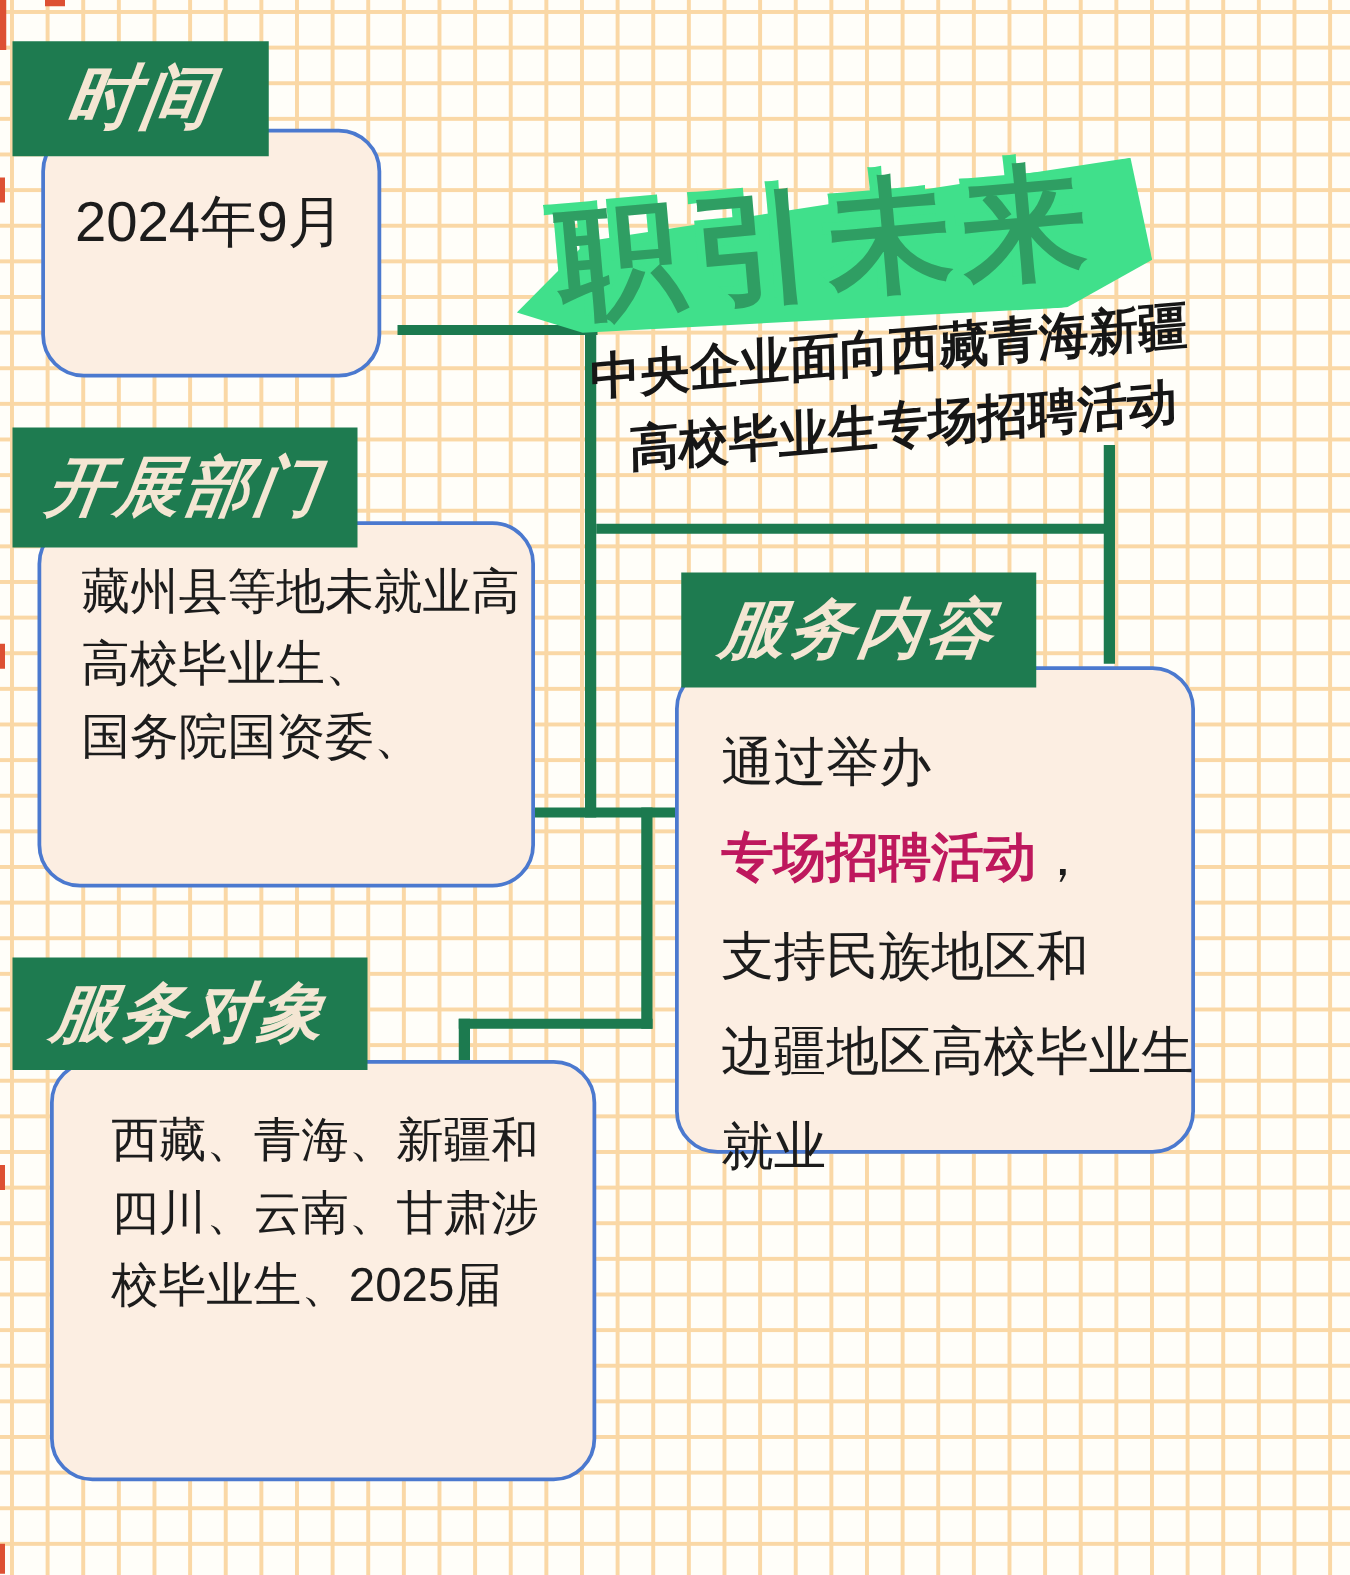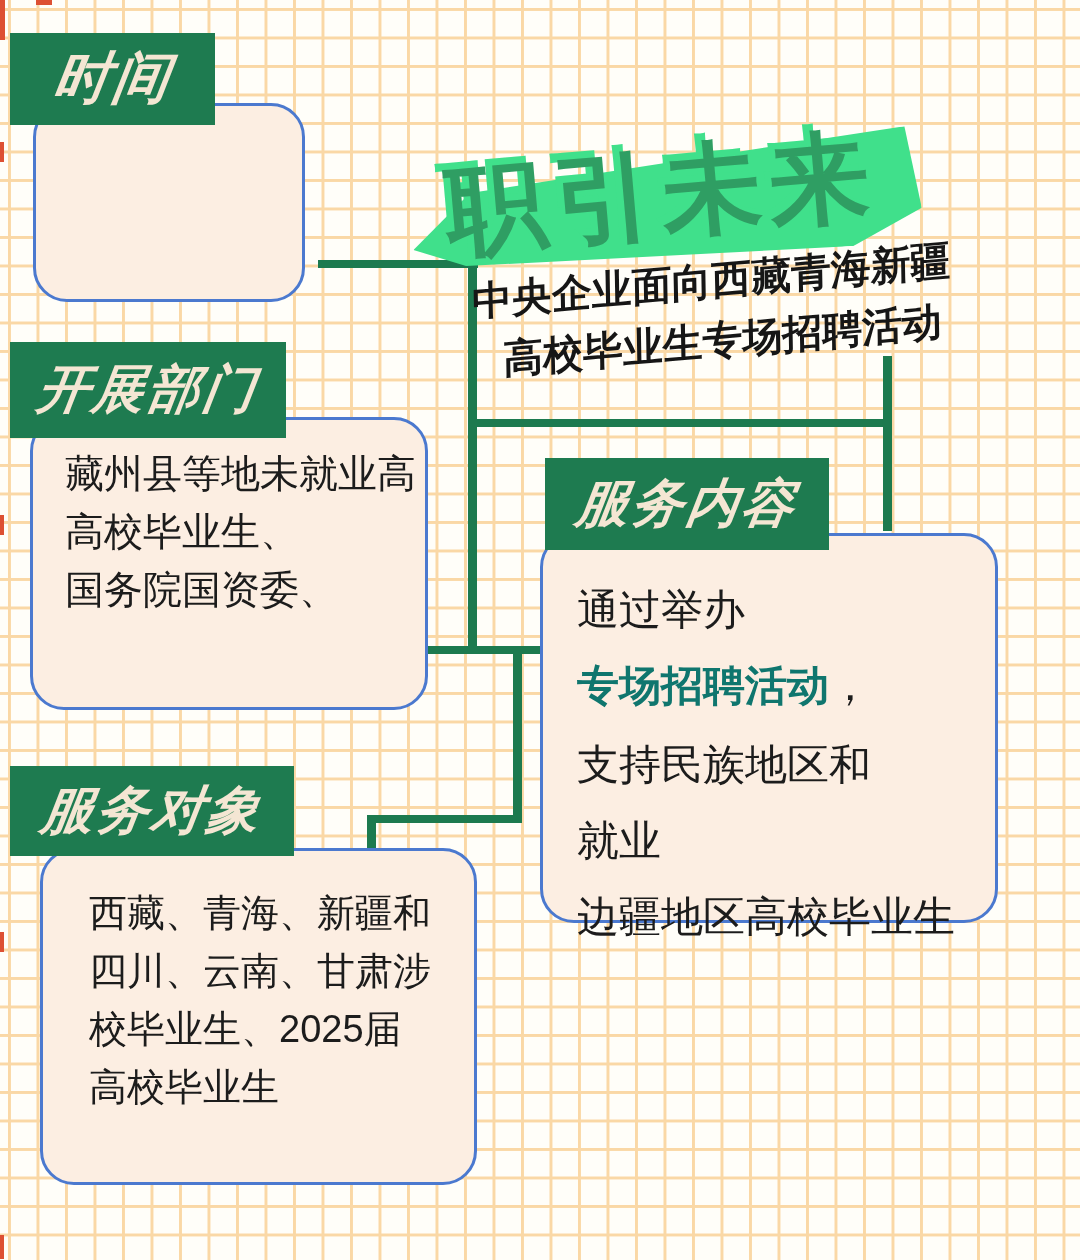--- a/index.html
+++ b/index.html
@@ -31,24 +31,24 @@
     position:absolute;z-index:3;
     background:#fceee2;
     border:3px solid #4b79cf;
     border-radius:34px;
     box-sizing:border-box;
     color:#1c1c1c;
   }
   .bubble .ln{white-space:nowrap;}
   .time-box{left:33px;top:103px;width:272px;height:199px;padding:33px 0 0 24px;font-size:45px;line-height:78px;}
   .dept-box{left:30px;top:417px;width:398px;height:293px;padding:25px 0 0 32px;font-size:39px;line-height:58px;}
-  .content-box{left:540px;top:533px;width:458px;height:390px;padding:36px 0 0 34px;font-size:42px;line-height:76px;}
+  .content-box{left:540px;top:533px;width:416px;height:390px;padding:36px 0 0 34px;font-size:42px;line-height:76px;}
   .target-box{left:40px;top:848px;width:437px;height:337px;padding:33px 0 0 46px;font-size:38px;line-height:58px;}
   .content-box .em{
-    color:#0f766e;font-weight:bold;
+    color:#be185d;font-weight:bold;
     font-family:Liberation Mono, monospace;
   }
   .badge-time{left:10px;top:33px;width:205px;height:92px;font-size:56px;}
   .badge-dept{left:10px;top:342px;width:276px;height:96px;font-size:52px;}
   .badge-content{left:545px;top:458px;width:284px;height:92px;font-size:52px;}
   .badge-target{left:10px;top:766px;width:284px;height:90px;font-size:52px;}
   
   .title-wrap{
     position:absolute;left:445px;top:145px;width:560px;height:300px;
     transform:rotate(-5deg);transform-origin:20px 120px;
@@ -89,50 +89,50 @@
   <div class="conn" style="left:367px;top:815px;width:9px;height:34px;"></div>
 
   <div class="title-wrap">
     <div class="title-banner"></div>
     <div class="title-text">职引未来</div>
     <div class="subtitle subtitle-1">中央企业面向西藏青海新疆</div>
     <div class="subtitle subtitle-2">高校毕业生专场招聘活动</div>
   </div>
 
   <div class="bubble time-box">
+    <div class="ln">2024年9月</div>
   </div>
   <div class="badge badge-time">
     <span>时间</span>
   </div>
 
   <div class="bubble dept-box">
     <div class="ln">藏州县等地未就业高</div>
     <div class="ln">高校毕业生、</div>
     <div class="ln">国务院国资委、</div>
   </div>
   <div class="badge badge-dept">
     <span>开展部门</span>
   </div>
 
   <div class="bubble content-box">
     <div class="ln">通过举办</div>
     <div class="ln"><span class="em">专场招聘活动</span><span>，</span></div>
     <div class="ln">支持民族地区和</div>
+    <div class="ln">边疆地区高校毕业生</div>
     <div class="ln">就业</div>
-    <div class="ln">边疆地区高校毕业生</div>
   </div>
   <div class="badge badge-content">
     <span>服务内容</span>
   </div>
 
   <div class="bubble target-box">
     <div class="ln">西藏、青海、新疆和</div>
     <div class="ln">四川、云南、甘肃涉</div>
     <div class="ln">校毕业生、2025届</div>
-    <div class="ln">高校毕业生</div>
   </div>
   <div class="badge badge-target">
     <span>服务对象</span>
   </div>
 
   <div class="redmark" style="left:0;top:0;width:5px;height:40px;"></div>
   <div class="redmark" style="left:36px;top:0;width:16px;height:5px;"></div>
   <div class="redmark" style="left:0;top:142px;width:4px;height:20px;"></div>
   <div class="redmark" style="left:0;top:515px;width:4px;height:20px;"></div>
   <div class="redmark" style="left:0;top:932px;width:4px;height:20px;"></div>

